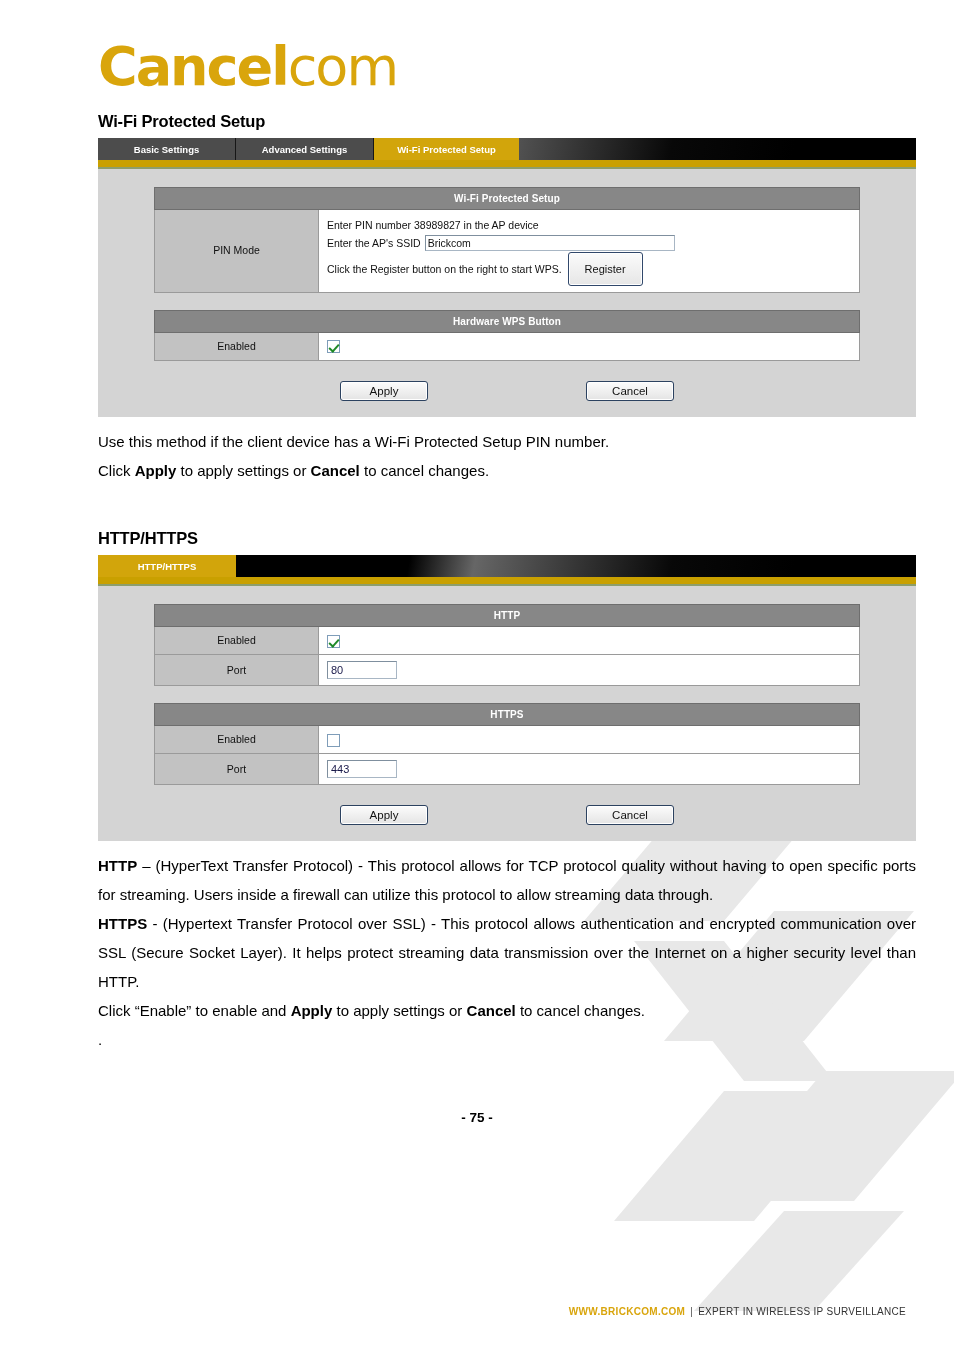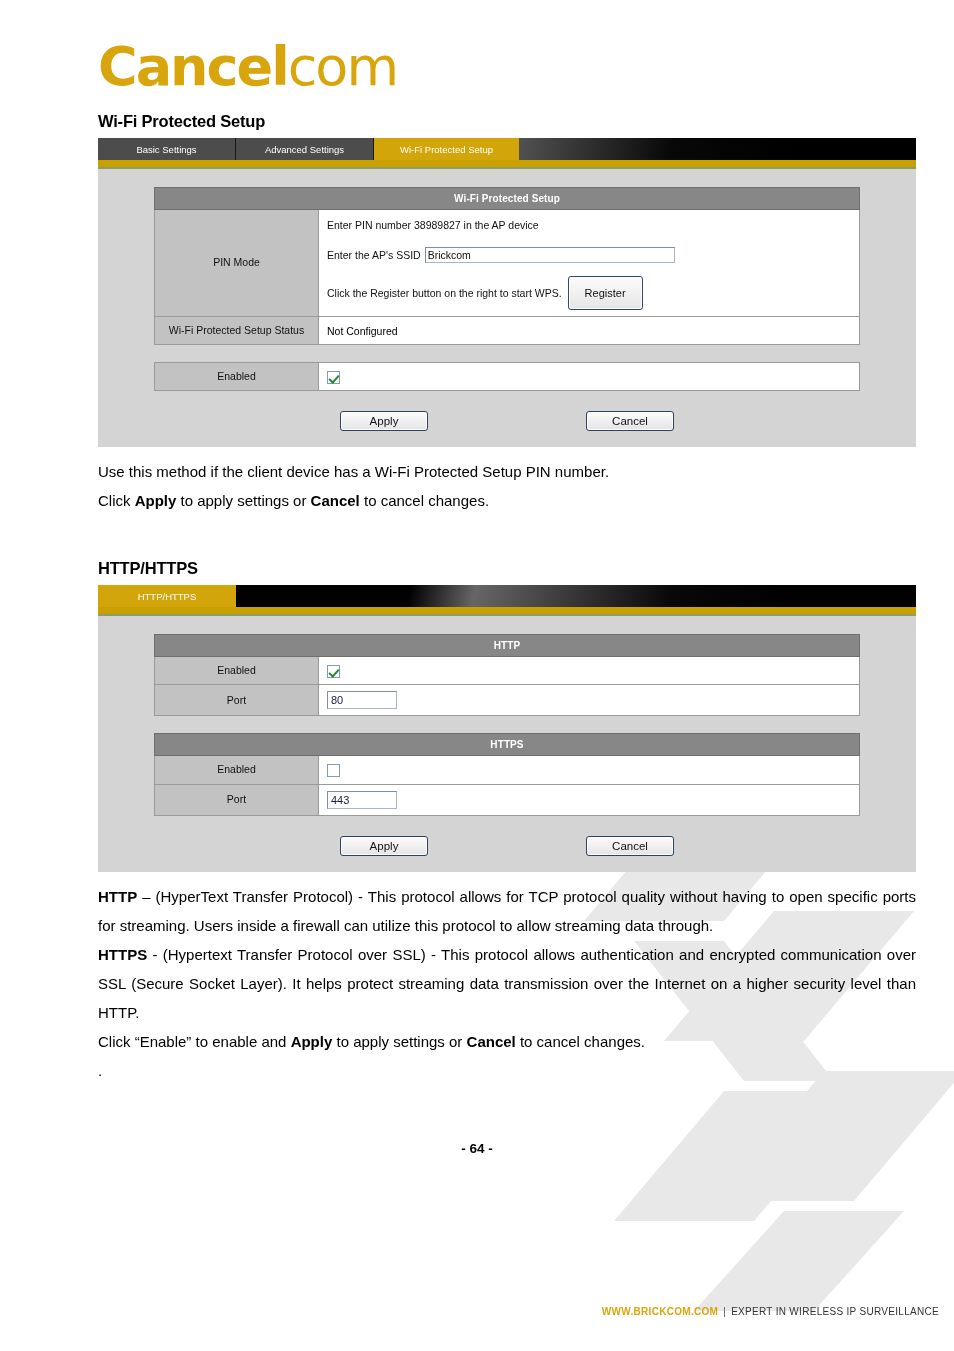--- a/index.html
+++ b/index.html
@@ -74,21 +74,21 @@
     background: linear-gradient(100deg, rgba(90,90,90,0) 0%, rgba(90,90,90,0) 38%, rgba(120,120,120,0.85) 46%, rgba(40,40,40,0.2) 70%, rgba(0,0,0,0) 85%);
     pointer-events: none;
   }
   .tab {
     min-width: 138px;
     padding: 0 14px;
     display: flex;
     align-items: center;
     justify-content: center;
     font-size: 9.5px;
-    font-weight: normal;
+    font-weight: bold;
     color: #ffffff;
     background: #4c4c4c;
     border-right: 1px solid #161616;
     position: relative;
     z-index: 2;
     white-space: nowrap;
   }
   .tab.active {
     background: #d2a50b;
     color: #ffffff;
@@ -142,21 +142,21 @@
   }
 
   
   .pinline {
     display: flex;
     align-items: center;
     font-size: 10.5px;
     color: #111;
     min-height: 18px;
   }
-  .pinline + .pinline { margin-top: 12px; }
+  .pinline + .pinline { margin-top: 0; }
   .ssid-input {
     font-family: "Liberation Sans", sans-serif;
     font-size: 10.5px;
     color: #111;
     background: #ffffff;
     border: 1px solid #a8b6c4;
     border-top-color: #7f8f9e;
     border-left-color: #7f8f9e;
     height: 16px;
     width: 250px;
@@ -260,21 +260,21 @@
     text-align: center;
     font-size: 13.5px;
     font-weight: bold;
     margin-top: 56px;
   }
   .footer {
     position: absolute;
     left: 0; right: 0;
     bottom: 34px;
     text-align: right;
-    padding-right: 15px;
+    padding-right: 48px;
     font-size: 10px;
     letter-spacing: 0.3px;
     z-index: 1;
   }
   .footer .url { color: #d9a50c; font-weight: bold; }
   .footer .sep { color: #555; margin: 0 5px; }
   .footer .tag { color: #333; }
 </style>
 </head>
 <body>
@@ -325,29 +325,28 @@
             <div class="pinline">
               <span>Enter the AP's SSID</span>
               <input class="ssid-input" type="text" value="Brickcom" style="">
             </div>
             <div class="pinline">
               <span>Click the Register button on the right to start WPS.</span>
               <button class="winbtn">Register</button>
             </div>
           </td>
         </tr>
-        <tr>
-          <td class="label">Wi-Fi Protected Setup Status</td>
-          <td class="value">Not Configured</td>
-        </tr>
       </tbody>
         </table>
 
       <table class="tbl">
         <tbody>
+            <tr>
+          <th colspan="2">Hardware WPS Button</th>
+        </tr>
         <tr>
           <td class="label">Enabled</td>
           <td class="value">
             <span class="cbox checked"></span>
           </td>
         </tr>
       </tbody>
         </table>
 
       <div class="actions">
@@ -423,19 +422,19 @@
   </div>
 
   <div class="gap-sm"></div>
   <div class="copy">
     <p class="just"><b>HTTP</b><span> – (HyperText Transfer Protocol) - This protocol allows for TCP protocol quality without having to open specific ports for streaming. Users inside a firewall can utilize this protocol to allow streaming data through.</span></p>
     <p class="just"><b>HTTPS</b><span> - (Hypertext Transfer Protocol over SSL) - This protocol allows authentication and encrypted communication over SSL (Secure Socket Layer). It helps protect streaming data transmission over the Internet on a higher security level than HTTP.</span></p>
     <p><span>Click “Enable” to enable and </span><b>Apply</b><span> to apply settings or </span><b>Cancel</b><span> to cancel changes.</span></p>
     <p>.</p>
   </div>
 
-  <div class="pagenum">- 64 -</div>
+  <div class="pagenum">- 75 -</div>
 
 </div>
 
 <div class="footer">
   <span class="url">WWW.BRICKCOM.COM</span><span class="sep">|</span><span class="tag">EXPERT IN WIRELESS IP SURVEILLANCE</span>
 </div>
 
 </body></html>

